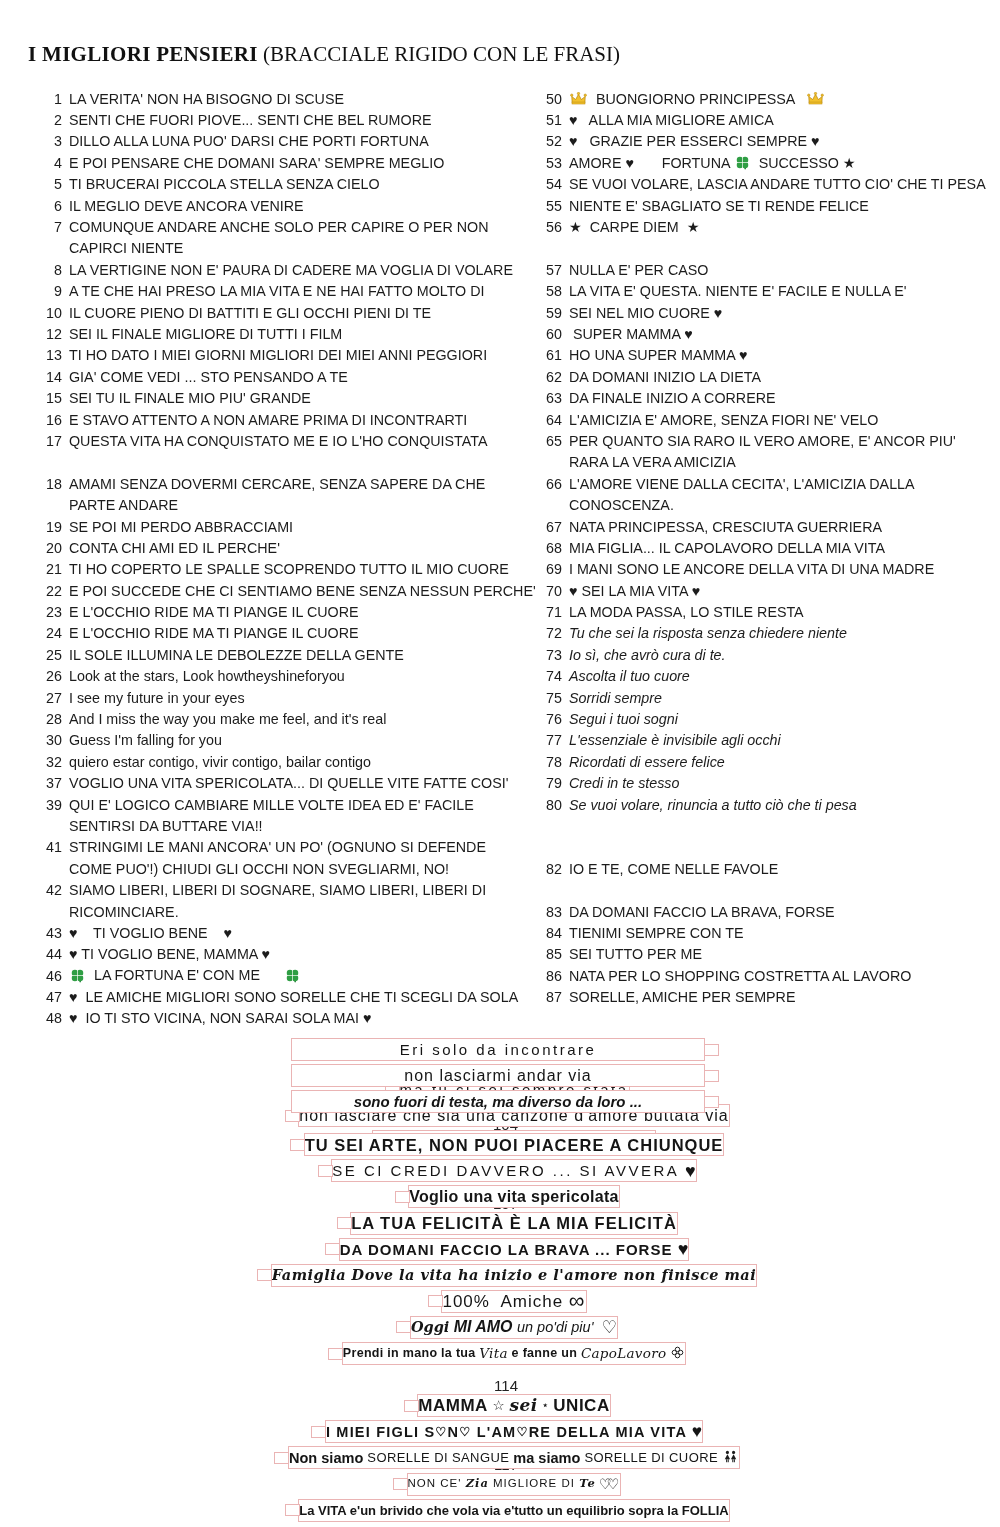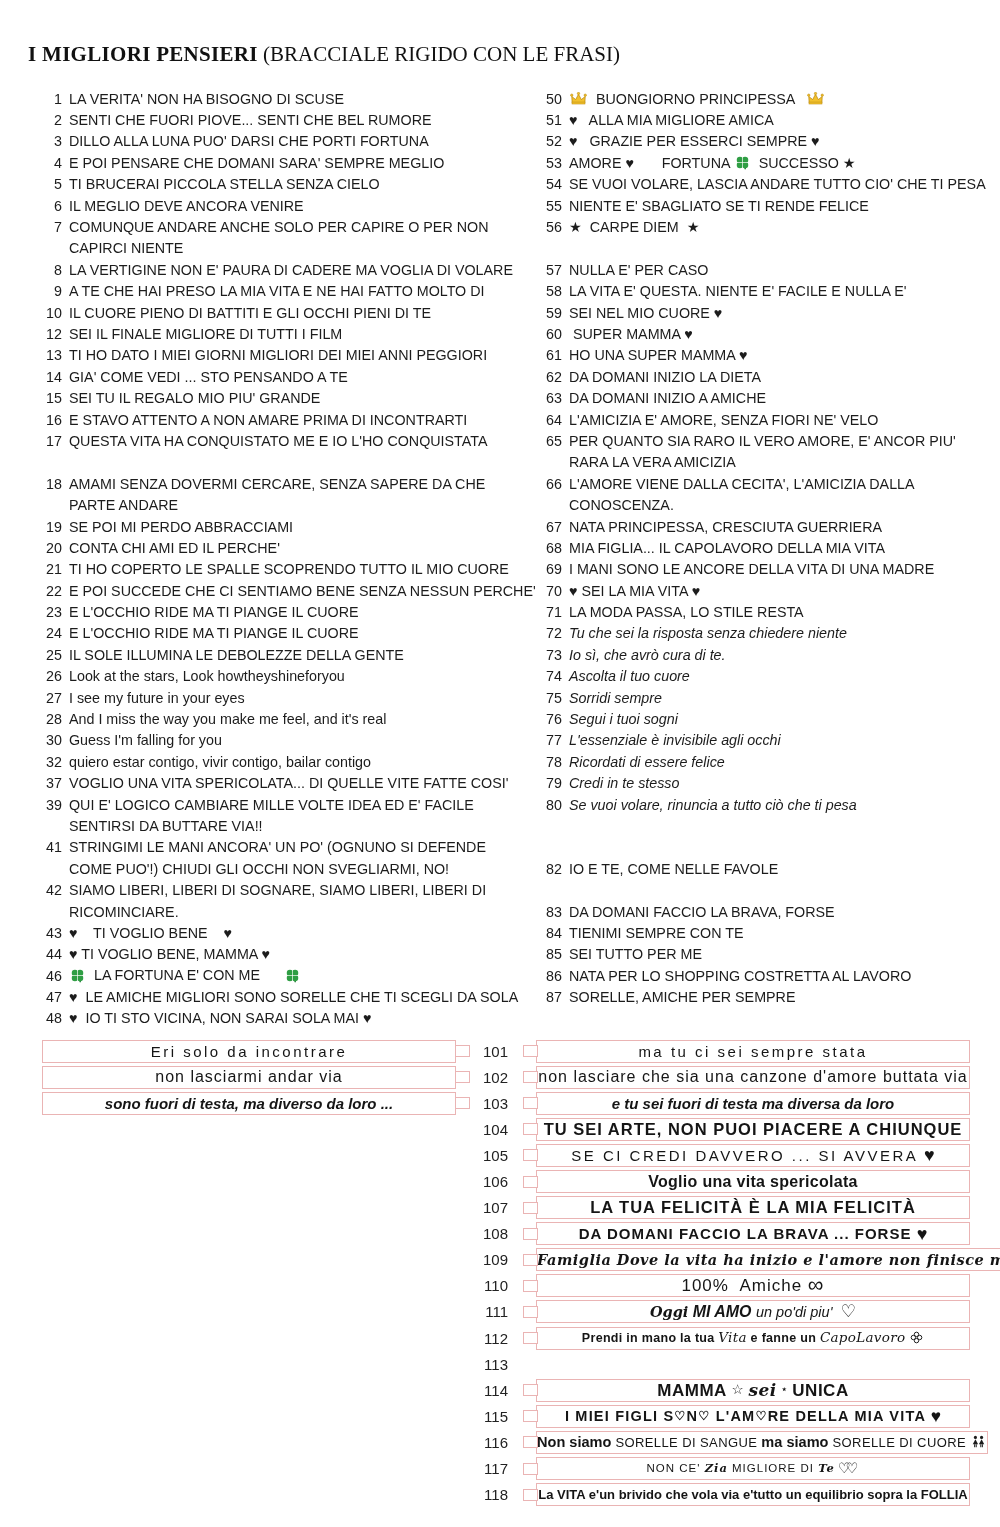--- a/index.html
+++ b/index.html
@@ -14,21 +14,21 @@
   .col-left{left:36px;width:486px;}
   .col-right{left:536px;width:452px;}
   .row{display:flex;align-items:center;height:21.4px;}
   .num{flex:none;width:26px;text-align:right;padding-right:7px;}
   .txt{white-space:pre;}
   .txt.it{font-style:italic;}
   .icon{display:inline-flex;vertical-align:middle;margin:0 1px;position:relative;top:-1px;}
   .icon svg{display:block;}
 
   .plates{position:absolute;left:42px;top:1038px;width:928px;}
-  .prow{display:flex;align-items:center;height:26.1px;}
+  .prow{display:flex;align-items:center;height:26.1px;flex-direction:column;}
   .lslot{flex:none;width:430px;display:flex;}
   .nslot{flex:none;width:48px;box-sizing:border-box;text-align:right;padding-right:12px;
          font-size:15px;color:#222;}
   .rslot{flex:1;display:flex;}
   .plate{position:relative;flex:1;height:21px;border:1.4px solid #eab4b4;background:#fff;
          display:flex;align-items:center;justify-content:center;color:#151515;}
   .lslot .plate{margin-right:16px;}
   .rslot .plate{margin-left:16px;}
   .ptab{position:absolute;top:50%;transform:translateY(-50%);width:13px;height:10px;
         background:#fff;border:1.4px solid #eab4b4;}
@@ -126,21 +126,21 @@
       <div class="row">
         <span class="num">13</span>
         <span class="txt"><span>TI HO DATO I MIEI GIORNI MIGLIORI DEI MIEI ANNI PEGGIORI</span></span>
       </div>
       <div class="row">
         <span class="num">14</span>
         <span class="txt"><span>GIA' COME VEDI ... STO PENSANDO A TE</span></span>
       </div>
       <div class="row">
         <span class="num">15</span>
-        <span class="txt"><span>SEI TU IL REGALO MIO PIU' GRANDE</span></span>
+        <span class="txt"><span>SEI TU IL FINALE MIO PIU' GRANDE</span></span>
       </div>
       <div class="row">
         <span class="num">16</span>
         <span class="txt"><span>E STAVO ATTENTO A NON AMARE PRIMA DI INCONTRARTI</span></span>
       </div>
       <div class="row">
         <span class="num">17</span>
         <span class="txt"><span>QUESTA VITA HA CONQUISTATO ME E IO L'HO CONQUISTATA</span></span>
       </div>
       <div class="row">
@@ -337,21 +337,21 @@
       <div class="row">
         <span class="num">61</span>
         <span class="txt"><span>HO UNA SUPER MAMMA ♥</span></span>
       </div>
       <div class="row">
         <span class="num">62</span>
         <span class="txt"><span>DA DOMANI INIZIO LA DIETA</span></span>
       </div>
       <div class="row">
         <span class="num">63</span>
-        <span class="txt"><span>DA DOMANI INIZIO A AMICHE</span></span>
+        <span class="txt"><span>DA FINALE INIZIO A CORRERE</span></span>
       </div>
       <div class="row">
         <span class="num">64</span>
         <span class="txt"><span>L'AMICIZIA E' AMORE, SENZA FIORI NE' VELO</span></span>
       </div>
       <div class="row">
         <span class="num">65</span>
         <span class="txt"><span>PER QUANTO SIA RARO IL VERO AMORE, E' ANCOR PIU'</span></span>
       </div>
       <div class="row">

